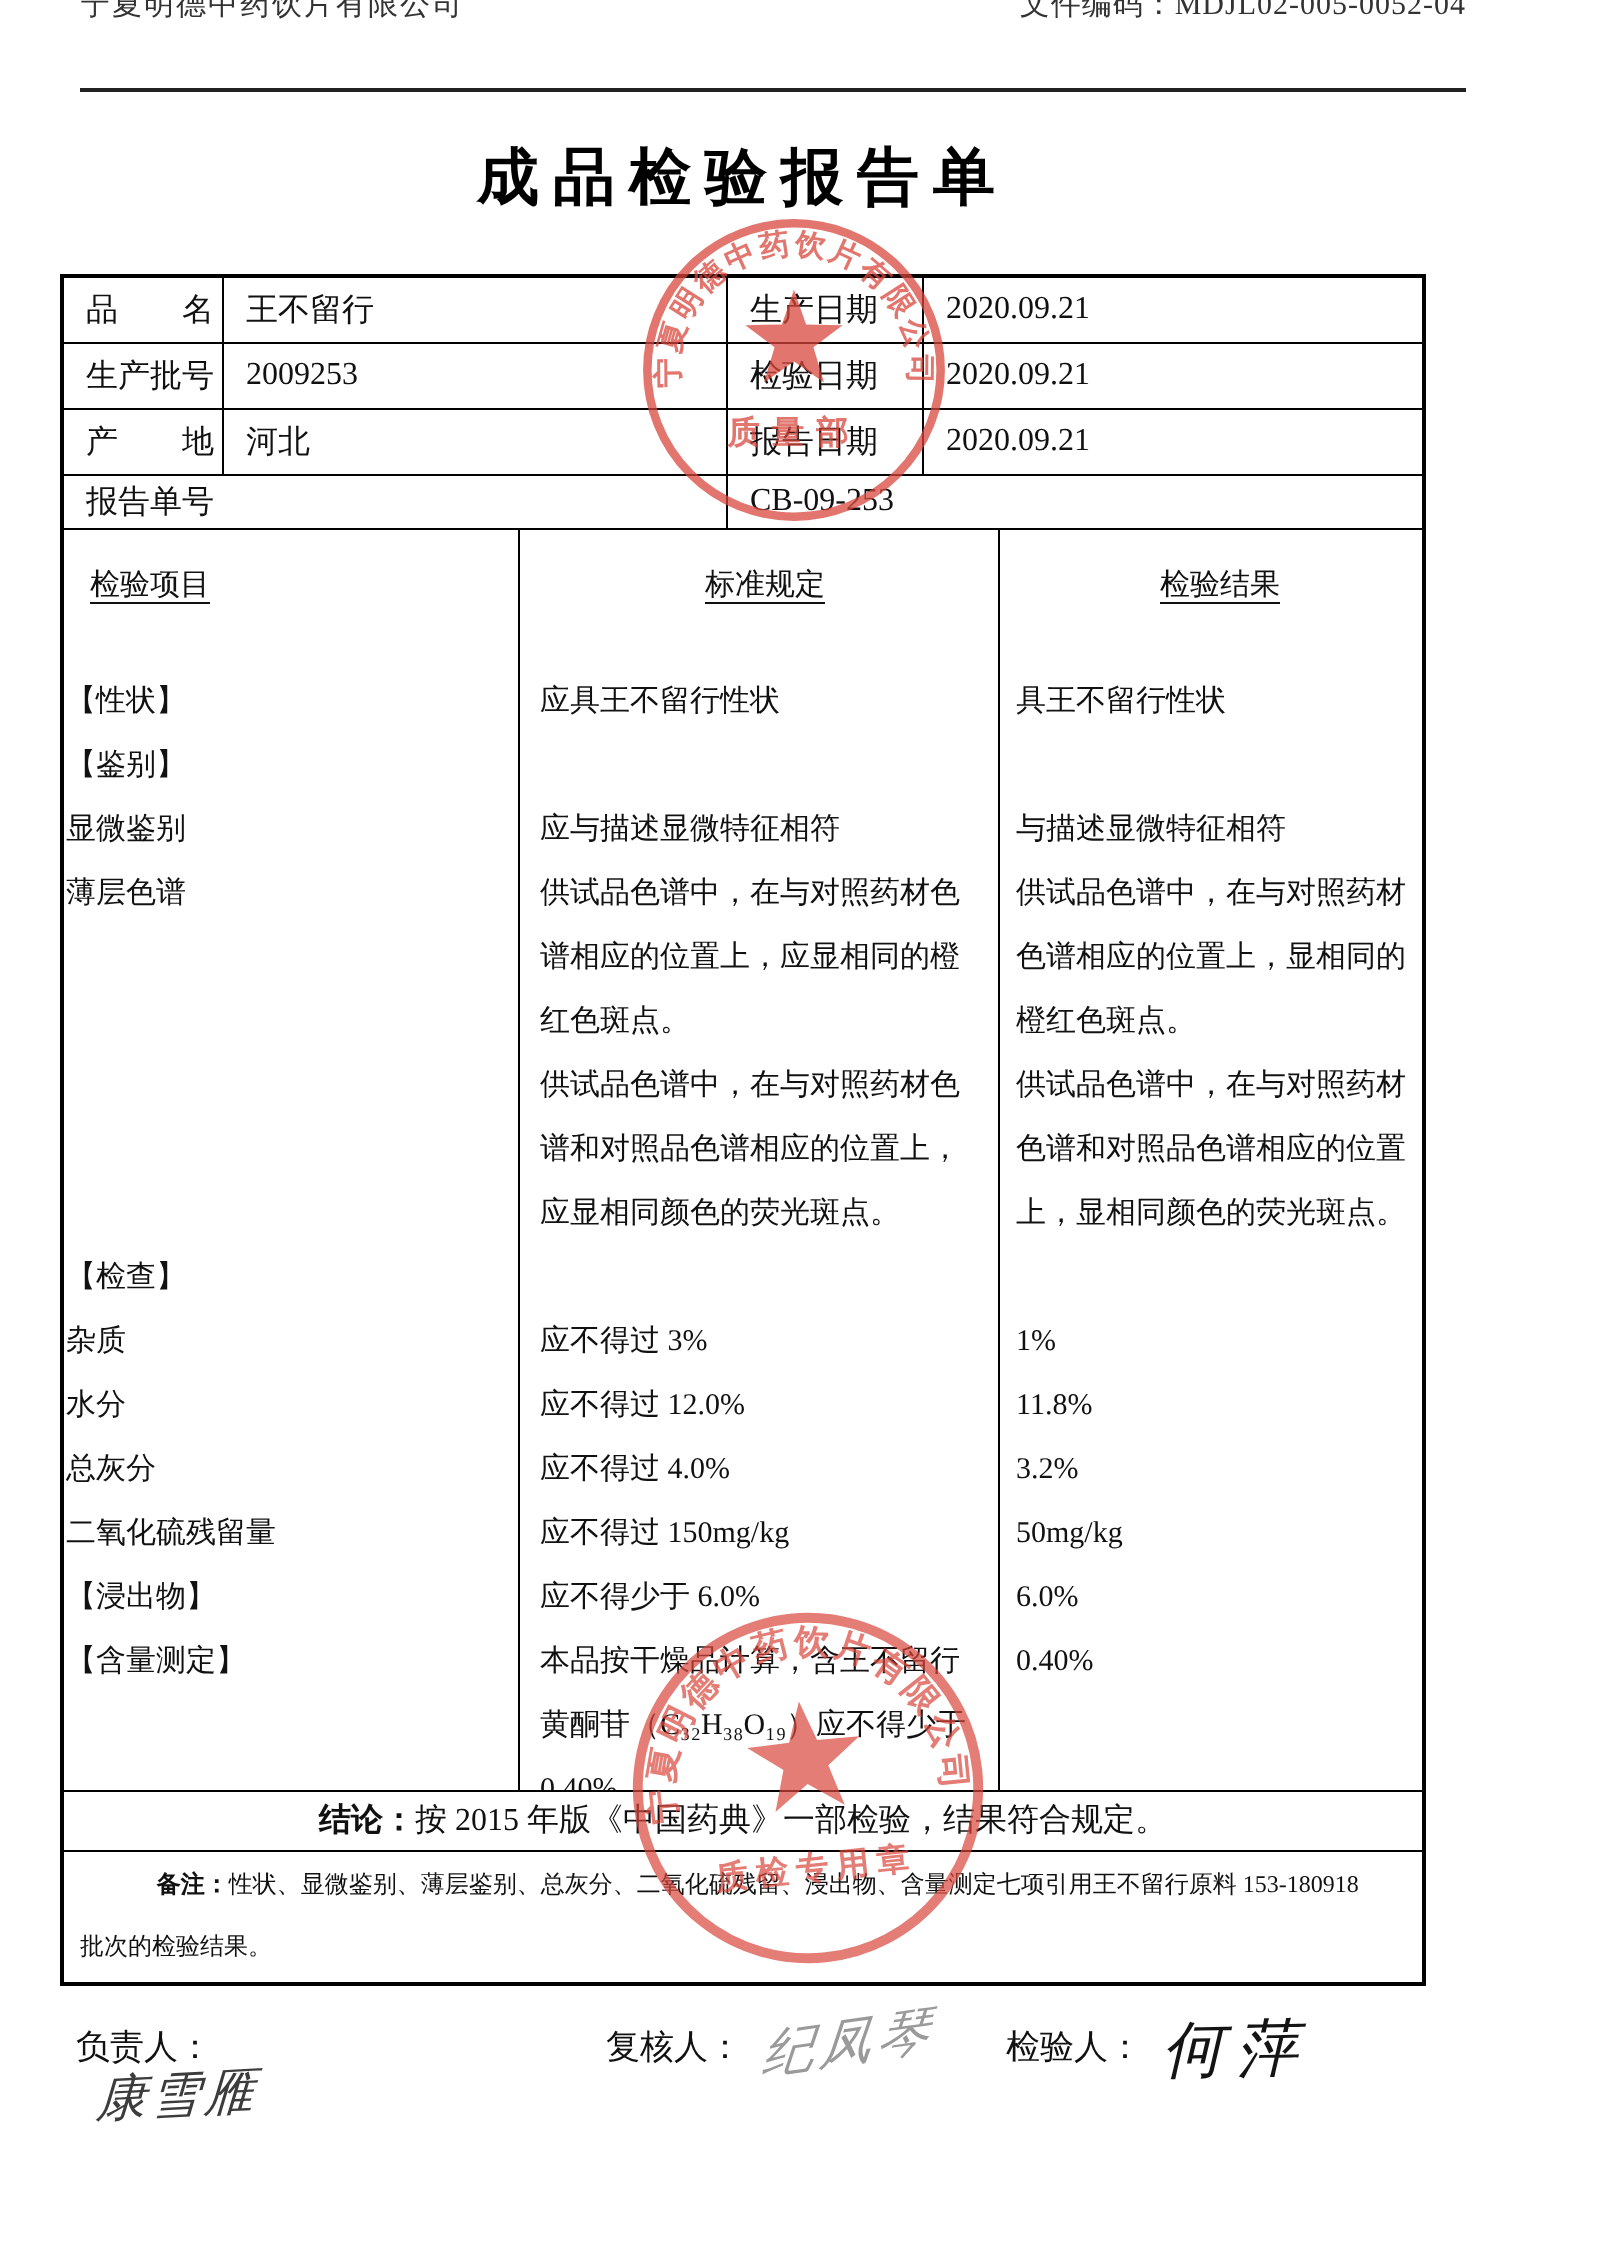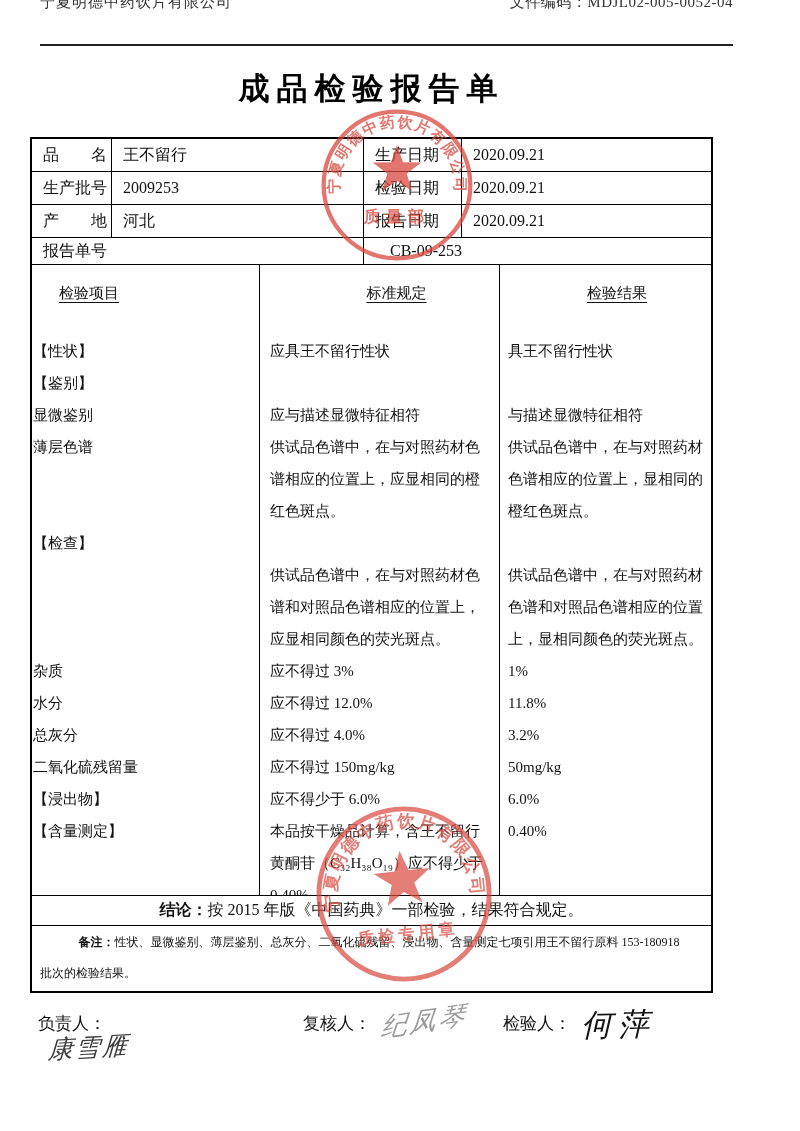--- a/index.html
+++ b/index.html
@@ -12,40 +12,40 @@
   .page-header{position:absolute;top:0;left:40px;width:693px;height:42px;overflow:hidden;}
   .page-header .hdr-left{position:absolute;top:-7px;left:0;font-size:15px;color:#333;letter-spacing:1px;}
   .page-header .hdr-right{position:absolute;top:-7px;right:0;font-size:15px;color:#333;letter-spacing:.5px;}
   .hdr-rule{position:absolute;top:44px;left:40px;width:693px;height:2px;background:#222;}
   
   .doc-title{position:absolute;top:68px;left:30px;width:683px;text-align:center;
     font-size:31px;font-weight:bold;letter-spacing:7px;color:#000;}
   
   .report-table{position:absolute;top:137px;left:30px;width:683px;border:2px solid #000;box-sizing:border-box;background:transparent;}
   .info-row{display:flex;height:33px;border-bottom:1px solid #000;box-sizing:border-box;font-size:16px;align-items:flex-end;}
-  .info-row:nth-child(4){height:27px;gap:15px;}
+  .info-row:nth-child(4){height:27px;}
   .cell{box-sizing:border-box;height:100%;display:flex;align-items:center;padding-left:11px;}
   .i-l1{width:80px;border-right:1px solid #000;}
   .i-v1{width:252px;border-right:1px solid #000;}
   .i-l2{width:98px;border-right:1px solid #000;}
   .i-v2{flex:1;}
   .i-l1b{width:332px;border-right:1px solid #000;}
   .i-v2b{flex:1;padding-left:11px;}
   
   .insp{position:relative;height:631px;border-bottom:1px solid #000;box-sizing:border-box;
     font-size:15px;line-height:32px;overflow:hidden;padding-top:12px;}
   .vline{position:absolute;top:0;bottom:0;width:1px;background:#000;}
   .vline.v1{left:227px;} .vline.v2{left:467px;}
   .irow{display:flex;min-height:32px;align-items:flex-start;}
   .irow .ci{width:227px;box-sizing:border-box;padding-left:1px;}
   .irow .cs{width:240px;box-sizing:border-box;padding:0 9px 0 11px;}
   .irow .cr{flex:1;box-sizing:border-box;padding:0 6px 0 9px;}
   .irow.hdr{margin-bottom:26px;}
   .irow.hdr .ci,.irow.hdr .cs,.irow.hdr .cr{text-align:center;padding-left:16px;}
-  .irow.hdr .ci{text-align:left;padding-left:13px;margin-left:14px;}
+  .irow.hdr .ci{text-align:left;padding-left:13px;}
   .irow.hdr span{text-decoration:underline;text-underline-offset:4px;}
   
   .concl{height:30px;border-bottom:1px solid #000;box-sizing:border-box;display:flex;align-items:center;
     justify-content:center;font-size:16px;}
   .concl b{font-weight:bold;}
   .remark{height:65px;box-sizing:border-box;font-size:12px;line-height:31px;padding:1px 24px 0 8px;text-indent:3.2em;}
   .remark b{font-weight:bold;}
   
   .sig-row{position:absolute;top:1000px;left:30px;width:720px;height:55px;font-size:17px;}
   .sig-group{position:absolute;top:12px;display:flex;align-items:flex-start;}
@@ -120,28 +120,28 @@
       <div class="ci">显微鉴别</div>
       <div class="cs">应与描述显微特征相符</div>
       <div class="cr">与描述显微特征相符</div>
     </div>
     <div class="irow">
       <div class="ci">薄层色谱</div>
       <div class="cs">供试品色谱中，在与对照药材色谱相应的位置上，应显相同的橙红色斑点。</div>
       <div class="cr">供试品色谱中，在与对照药材色谱相应的位置上，显相同的橙红色斑点。</div>
     </div>
     <div class="irow">
+      <div class="ci"></div>
+      <div class="cs">供试品色谱中，在与对照药材色谱和对照品色谱相应的位置上，应显相同颜色的荧光斑点。</div>
+      <div class="cr">供试品色谱中，在与对照药材色谱和对照品色谱相应的位置上，显相同颜色的荧光斑点。</div>
+    </div>
+    <div class="irow">
       <div class="ci">【检查】</div>
       <div class="cs"></div>
       <div class="cr"></div>
-    </div>
-    <div class="irow">
-      <div class="ci"></div>
-      <div class="cs">供试品色谱中，在与对照药材色谱和对照品色谱相应的位置上，应显相同颜色的荧光斑点。</div>
-      <div class="cr">供试品色谱中，在与对照药材色谱和对照品色谱相应的位置上，显相同颜色的荧光斑点。</div>
     </div>
     <div class="irow">
       <div class="ci">杂质</div>
       <div class="cs">应不得过 3%</div>
       <div class="cr">1%</div>
     </div>
     <div class="irow">
       <div class="ci">水分</div>
       <div class="cs">应不得过 12.0%</div>
       <div class="cr">11.8%</div>

